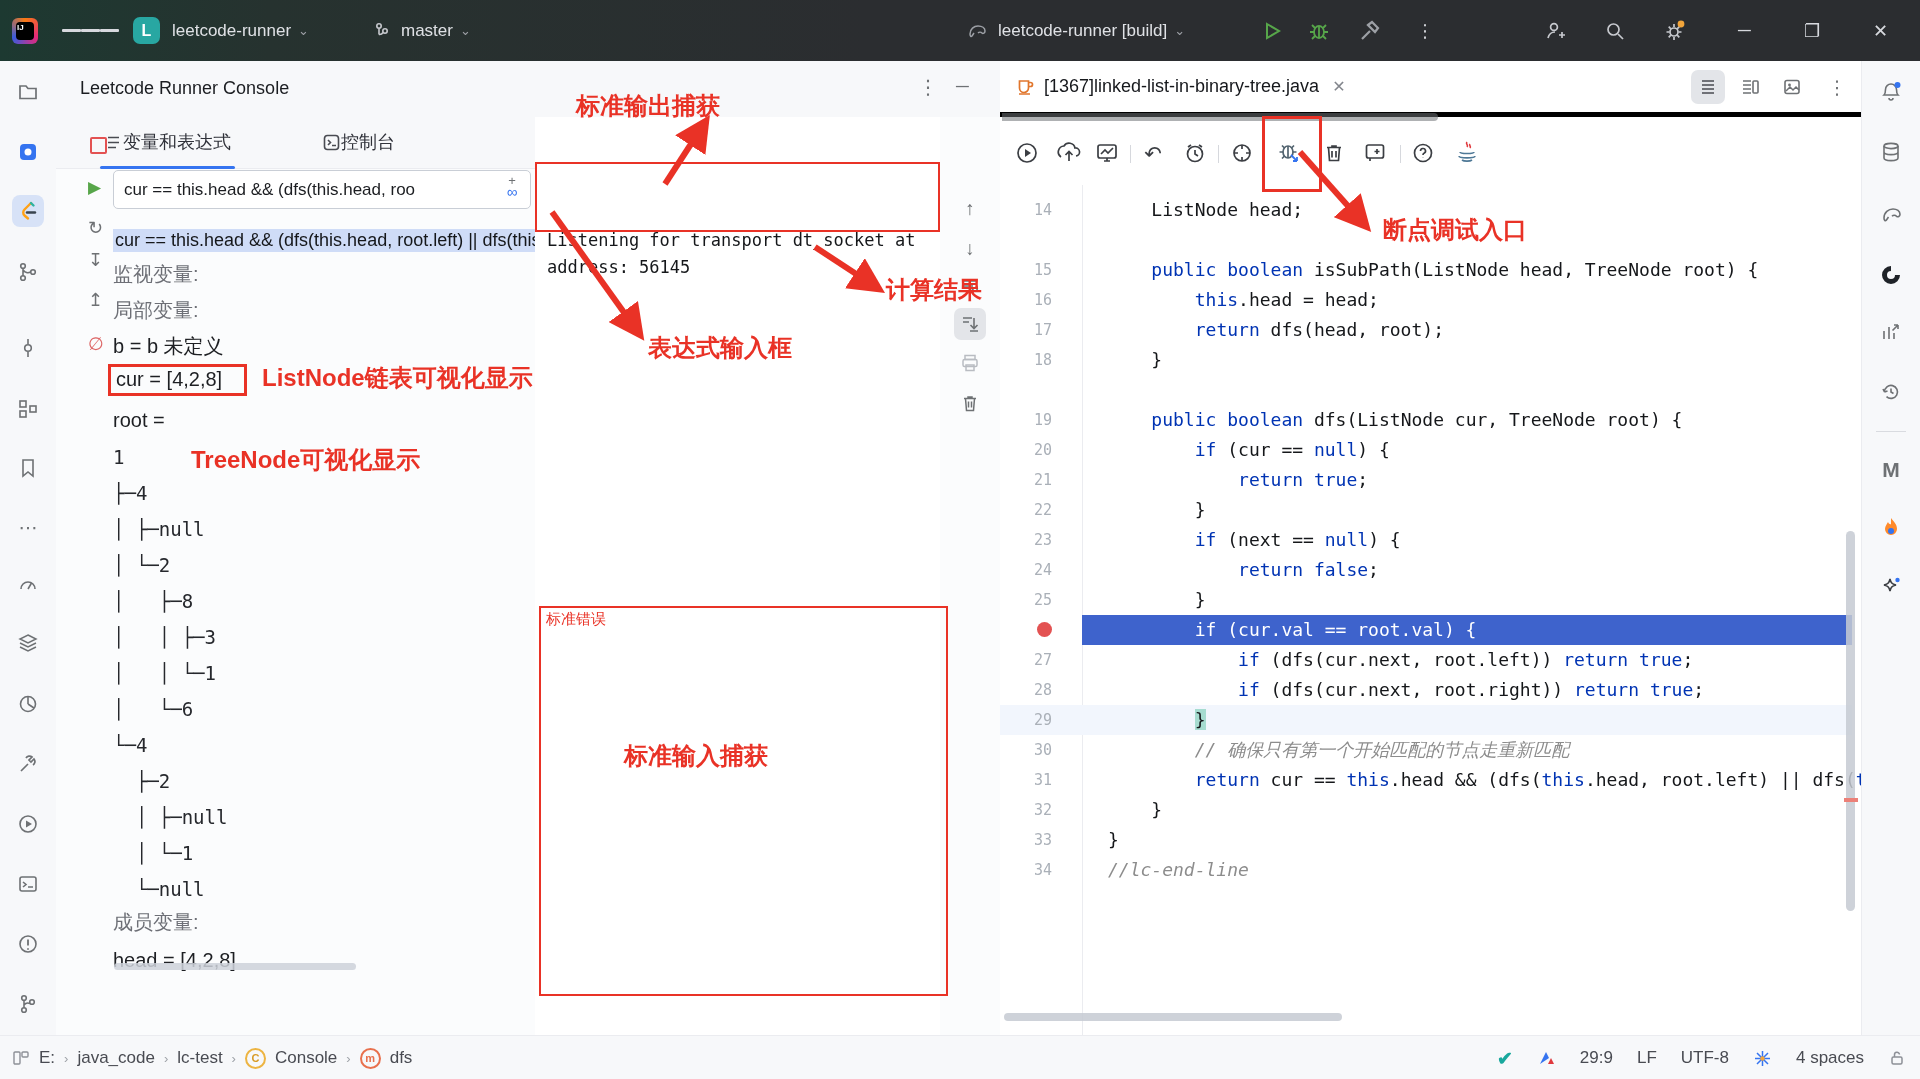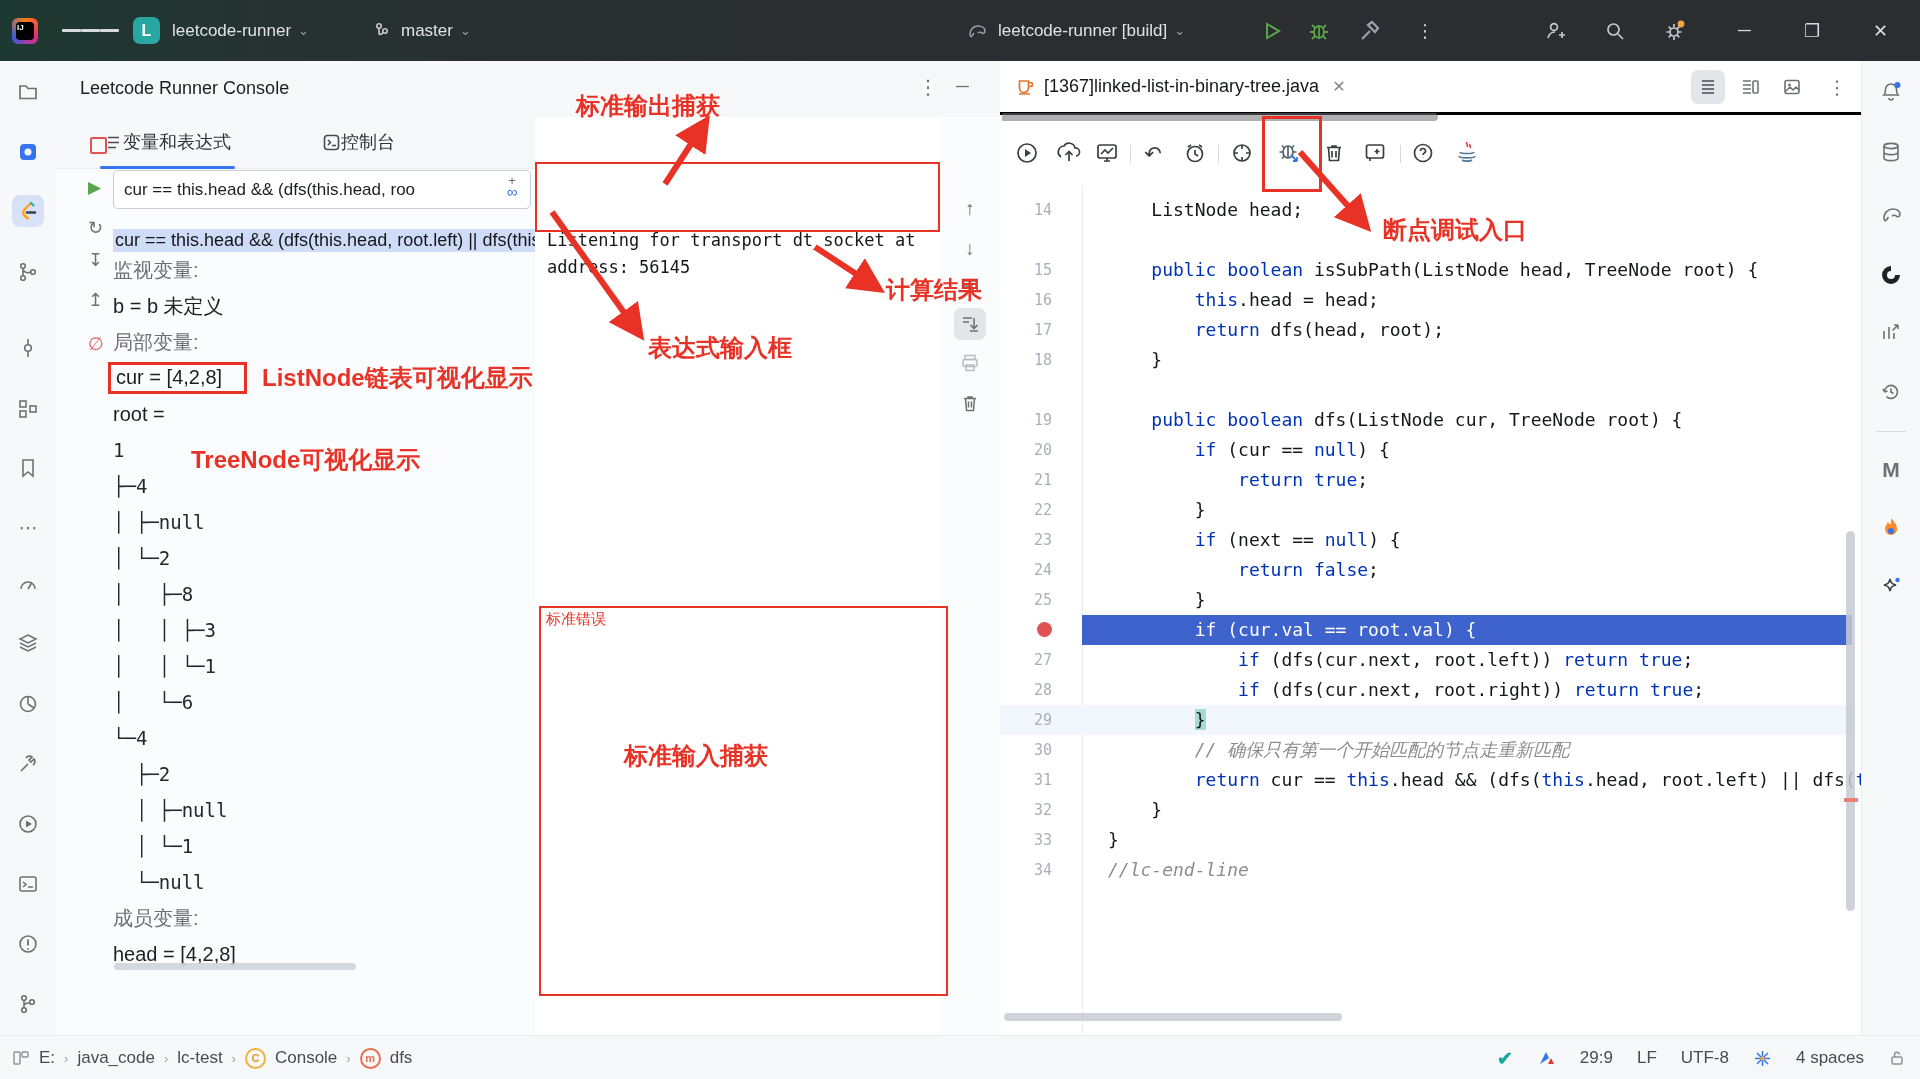--- a/index.html
+++ b/index.html
@@ -35,35 +35,35 @@
   .dstrip .gly{font-size:18px;}
   .expr{position:absolute;left:57px;top:109px;width:416px;height:37px;background:#fff;border:1px solid #c9ced6;border-radius:5px;
     display:flex;align-items:center;overflow:hidden;}
   .expr .val{font-size:17px;color:#1b1d21;padding-left:10px;white-space:nowrap;}
   .addwatch{position:absolute;right:4px;top:3px;width:28px;height:30px;background:#fff;font-size:13px;line-height:1;text-align:center;}
   .addwatch b{color:#6e7174;font-weight:normal;display:block;}
   .addwatch i{color:#3574f0;font-style:normal;font-size:15px;display:block;margin-top:-3px;}
   .resultline{position:absolute;left:57px;top:166px;height:27px;white-space:nowrap;}
   .resultline span{background:#cfdcf7;font-size:18px;color:#15171a;line-height:27px;padding:1px 4px 2px 2px;}
   .vrows{position:absolute;left:57px;top:191px;width:430px;}
-  .vrow{height:36px;display:flex;align-items:center;font-size:20px;color:#1d1f23;white-space:pre;}
+  .vrow{height:36px;display:flex;align-items:flex-end;font-size:20px;color:#1d1f23;white-space:pre;}
   .vrow.label span{color:#6d6f76;}
   .vrow.tree span{font-family:"DejaVu Sans Mono",monospace;font-size:19px;color:#26282d;}
   .vrow.boxed span{border:3px solid #e93226;padding:1px 22px 2px 5px;margin-left:-5px;}
   .consolepane{position:absolute;left:479px;top:56px;width:405px;bottom:0;background:#fff;}
   .conline{font-family:"DejaVu Sans Mono",monospace;font-size:17px;color:#15171a;white-space:pre;line-height:27px;}
   .conwrap{position:absolute;left:12px;top:110px;}
   .ctoolbar{position:absolute;left:884px;top:56px;width:60px;bottom:0;background:#fbfcfd;}
   .ctb{position:absolute;left:14px;width:32px;height:32px;display:flex;align-items:center;justify-content:center;border-radius:7px;}
   .ctb.sel{background:#e3e5e9;}
   .hscroll-left{position:absolute;left:58px;top:902px;width:242px;height:7px;background:#cdd1d9;border-radius:4px;opacity:.85;}
   .vdivider{position:absolute;left:479px;top:107px;bottom:0;width:1px;background:#eef0f3;}
   
   .editor{position:absolute;left:1000px;top:61px;width:861px;height:974px;background:#fff;}
-  .edtabs{position:absolute;left:0;top:0;width:100%;height:51px;border-bottom:3px solid #000000;background:#fff;}
+  .edtabs{position:absolute;left:0;top:0;width:100%;height:51px;border-bottom:5px solid #000000;background:#fff;}
   .edtab{position:absolute;left:16px;top:0;height:51px;display:flex;align-items:center;gap:9px;font-size:18px;color:#16181c;}
   .edtab .close{color:#83868d;font-size:16px;margin-left:4px;}
   .edview{position:absolute;top:9px;width:34px;height:34px;display:flex;align-items:center;justify-content:center;border-radius:7px;}
   .edview.sel{background:#e3e5e9;}
   .graybar{position:absolute;left:2px;top:52px;width:436px;height:8px;background:#6e7174;opacity:.55;border-radius:0 4px 4px 0;}
   .edtoolbar{position:absolute;left:0;top:60px;width:100%;height:64px;background:#fff;}
   .etb{position:absolute;top:17px;width:30px;height:30px;display:flex;align-items:center;justify-content:center;}
   .etb .gly{font-size:21px;}
   .tsep{position:absolute;top:24px;width:1px;height:18px;background:#d6d8dd;}
   .codearea{position:absolute;left:0;top:124px;right:0;bottom:0;background:#fff;overflow:hidden;}
@@ -324,22 +324,22 @@
           <i>∞</i>
         </span>
     </div>
 
     <div class="resultline">
       <span>cur == this.head &amp;&amp; (dfs(this.head, root.left) || dfs(this.head, root.right)) = true</span>
     </div>
 
     <div class="vrows" id="vars-rows">
         <div class="vrow label"><span>监视变量:</span></div>
+        <div class="vrow label"><span>局部变量:</span></div>
         <div class="vrow val"><span>b = b 未定义</span></div>
-        <div class="vrow label"><span>局部变量:</span></div>
         <div class="vrow val boxed"><span>cur = [4,2,8]</span></div>
         <div class="vrow val"><span>root =</span></div>
         <div class="vrow tree"><span>1</span></div>
         <div class="vrow tree"><span>├─4</span></div>
         <div class="vrow tree"><span>│ ├─null</span></div>
         <div class="vrow tree"><span>│ └─2</span></div>
         <div class="vrow tree"><span>│   ├─8</span></div>
         <div class="vrow tree"><span>│   │ ├─3</span></div>
         <div class="vrow tree"><span>│   │ └─1</span></div>
         <div class="vrow tree"><span>│   └─6</span></div>

